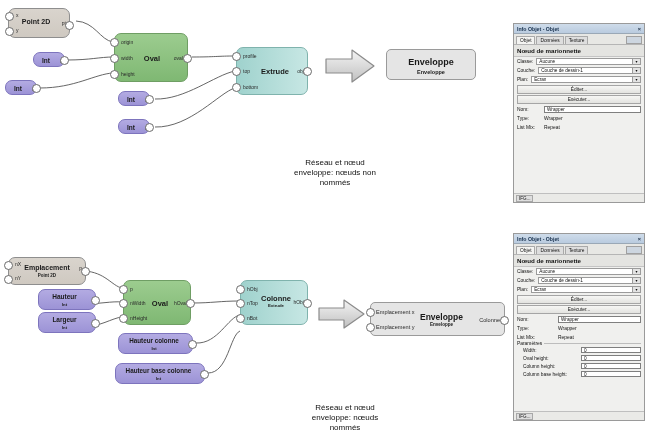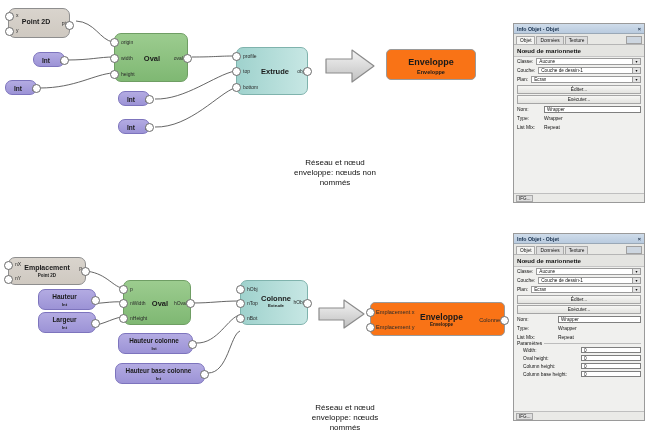--- a/index.html
+++ b/index.html
@@ -17,21 +17,21 @@
   .plabel{position:absolute;font-size:5px;color:#2a2a2a;white-space:nowrap;}
 
   
   .n-grey{background:linear-gradient(180deg,#d9d4cd 0%,#cfc9c1 100%);}
   .n-purple{background:linear-gradient(180deg,#b3abe2 0%,#9c93d6 100%);
             border-color:#7d74bd;}
   .n-green{background:linear-gradient(180deg,#9ccc8f 0%,#7fb873 100%);
            border-color:#6f9e64;}
   .n-teal{background:linear-gradient(90deg,#9fd2cd 0%,#c7e7e4 100%);
           border-color:#7fb3ad;}
-  .n-white{background:#f97316;border-color:#9a9a9a;}
+  .n-white{background:#e5e5e5;border-color:#9a9a9a;}
 
   svg.wires{position:absolute;left:0;top:0;overflow:visible;pointer-events:none;}
   svg.wires path{fill:none;stroke:#555;stroke-width:0.9;}
 
   
   .arrow{position:absolute;}
 
   
   .caption{position:absolute;text-align:center;font-size:8px;line-height:10px;
            color:#111;font-family:"Liberation Sans",sans-serif;}

